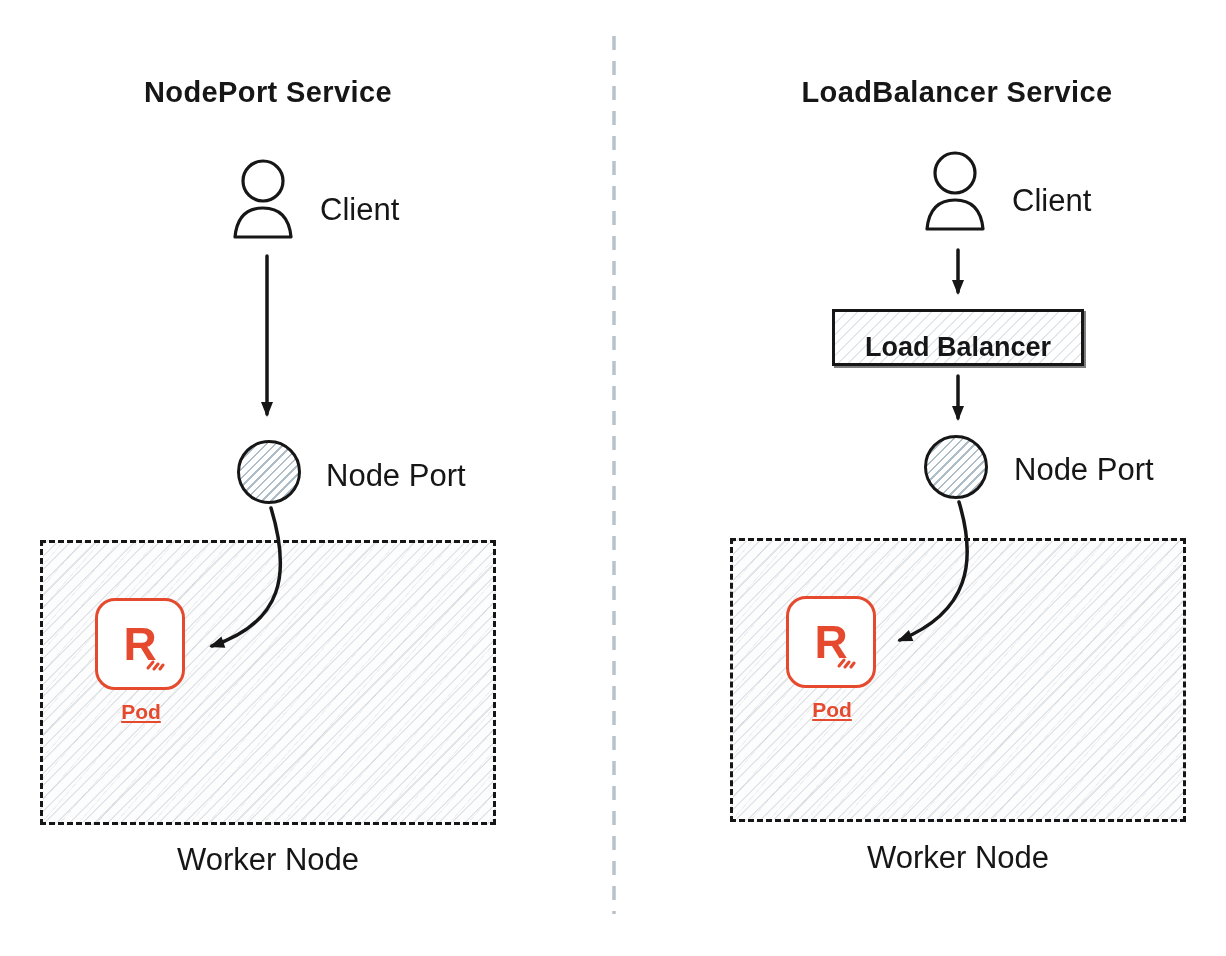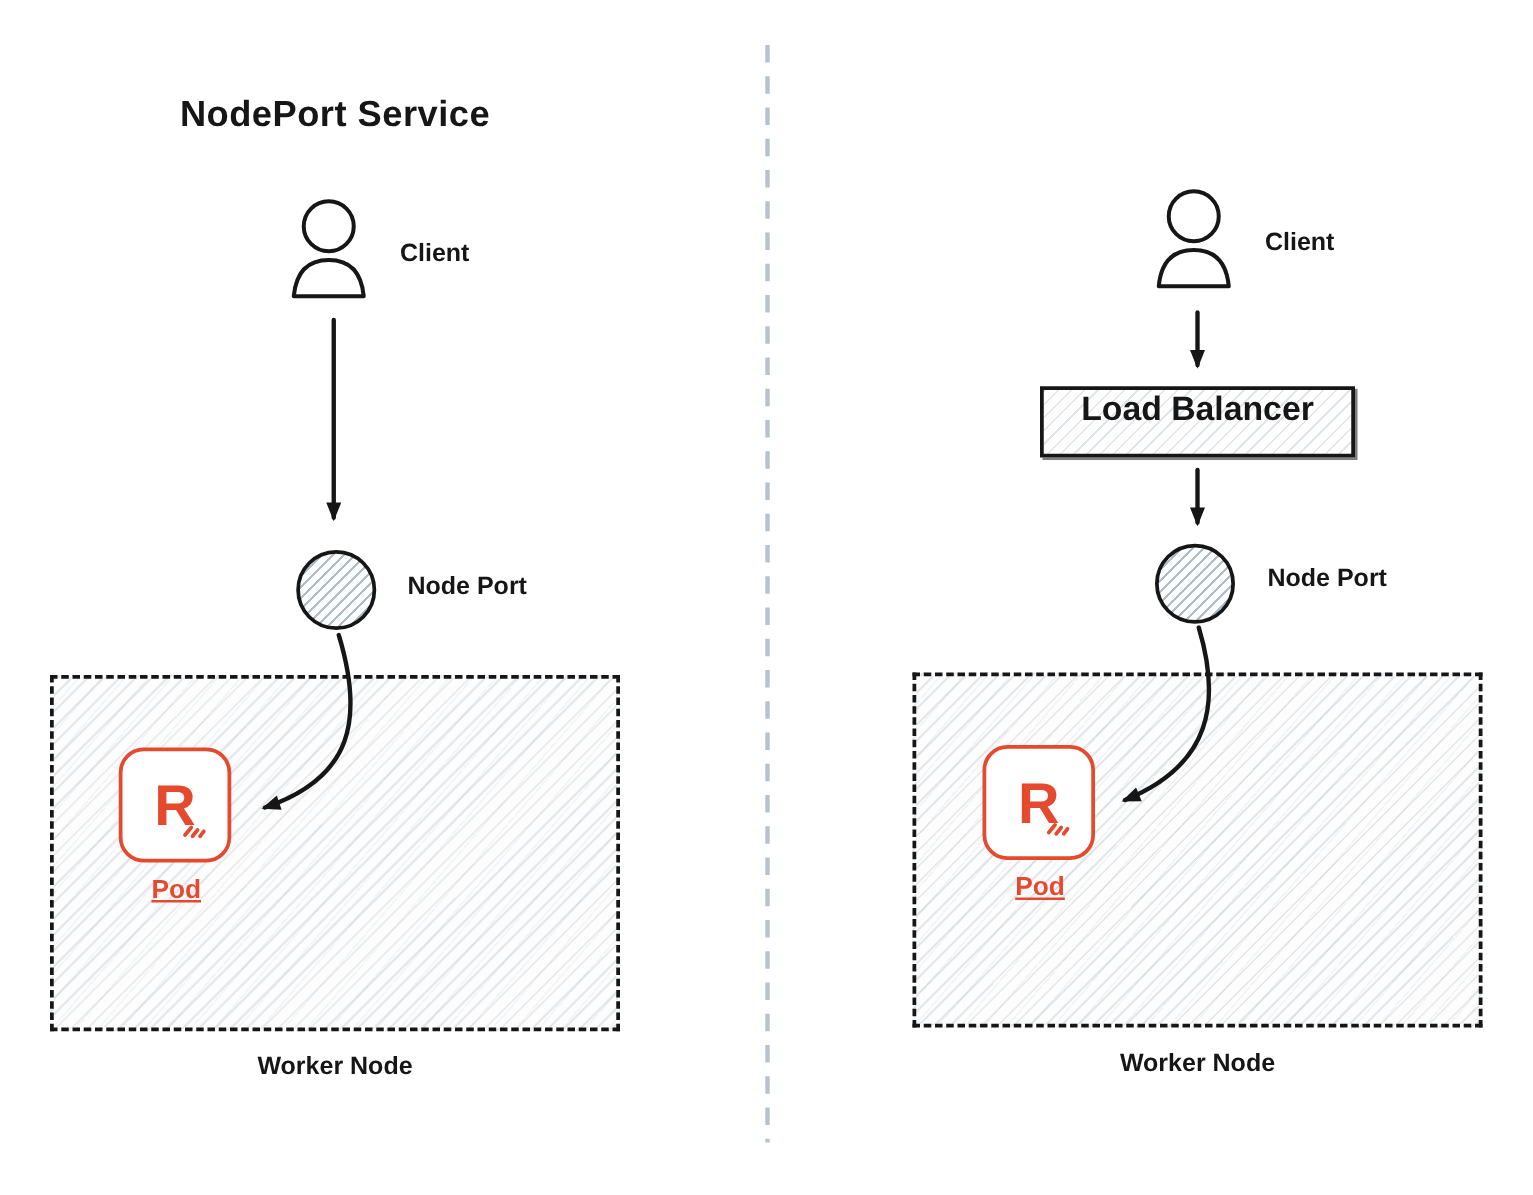--- a/index.html
+++ b/index.html
@@ -39,22 +39,22 @@
     transform:translateX(-50%);
     font-size:29px;
     font-weight:700;
     letter-spacing:0.4px;
     color:var(--ink);
     white-space:nowrap;
     text-align:right;
   }
   .label{
     position:absolute;
-    font-size:20px;
-    font-weight:700;
+    font-size:31px;
+    font-weight:400;
     color:var(--ink);
     white-space:nowrap;
   }
   .label.center{ transform:translateX(-50%); }
   .person{ position:absolute; }
   .person svg{ display:block; }
   .person .stroke{
     fill:#ffffff;
     stroke:var(--ink);
     stroke-width:3.2;
@@ -76,21 +76,21 @@
       repeating-linear-gradient(135deg, rgba(164,178,190,0.30) 0 1.5px, transparent 1.5px 9px),
       repeating-linear-gradient(131deg, rgba(164,178,190,0.16) 0 1px, transparent 1px 14px),
       #fdfdfd;
   }
   .lb-box{
     position:absolute;
     border:3px solid var(--ink);
     background:
       repeating-linear-gradient(135deg, rgba(164,178,190,0.32) 0 1.4px, transparent 1.4px 7.5px),
       #ffffff;
-    display:flex;align-items:flex-start;justify-content:center;
+    display:flex;align-items:flex-end;justify-content:center;
     box-shadow:2px 2px 0 rgba(20,20,20,0.55);
   }
   .lb-box .lb-label{
     font-size:27px;
     font-weight:600;
     color:var(--ink);
     white-space:nowrap;
   }
   .pod-box{
     position:absolute;
@@ -170,20 +170,21 @@
         <line x1="3" y1="15" x2="8" y2="9"></line>
         <line x1="9" y1="16" x2="13" y2="11"></line>
         <line x1="15" y1="16" x2="18" y2="12"></line>
       </svg>
     </div>
   </div>
   <div class="pod-label" style="left:141px; top:700px">Pod</div>
 
   <div class="label center" style="left:268px; top:842px">Worker Node</div>
 
+  <div class="panel-title" style="left:957px; top:76px">LoadBalancer Service</div>
 
   <div class="person" style="left:920px; top:150px">
     <svg width="70" height="82" viewBox="0 0 70 82">
       <circle class="stroke" cx="35" cy="23" r="20"></circle>
       <path class="stroke" d="M7 79 C9 58 20 50 35 50 C50 50 61 58 63 79 Z"></path>
     </svg>
   </div>
   <div class="label" style="left:1012px; top:183px">Client</div>
 
   <div class="lb-box" style="left:832px; top:309px; width:252px; height:57px">

